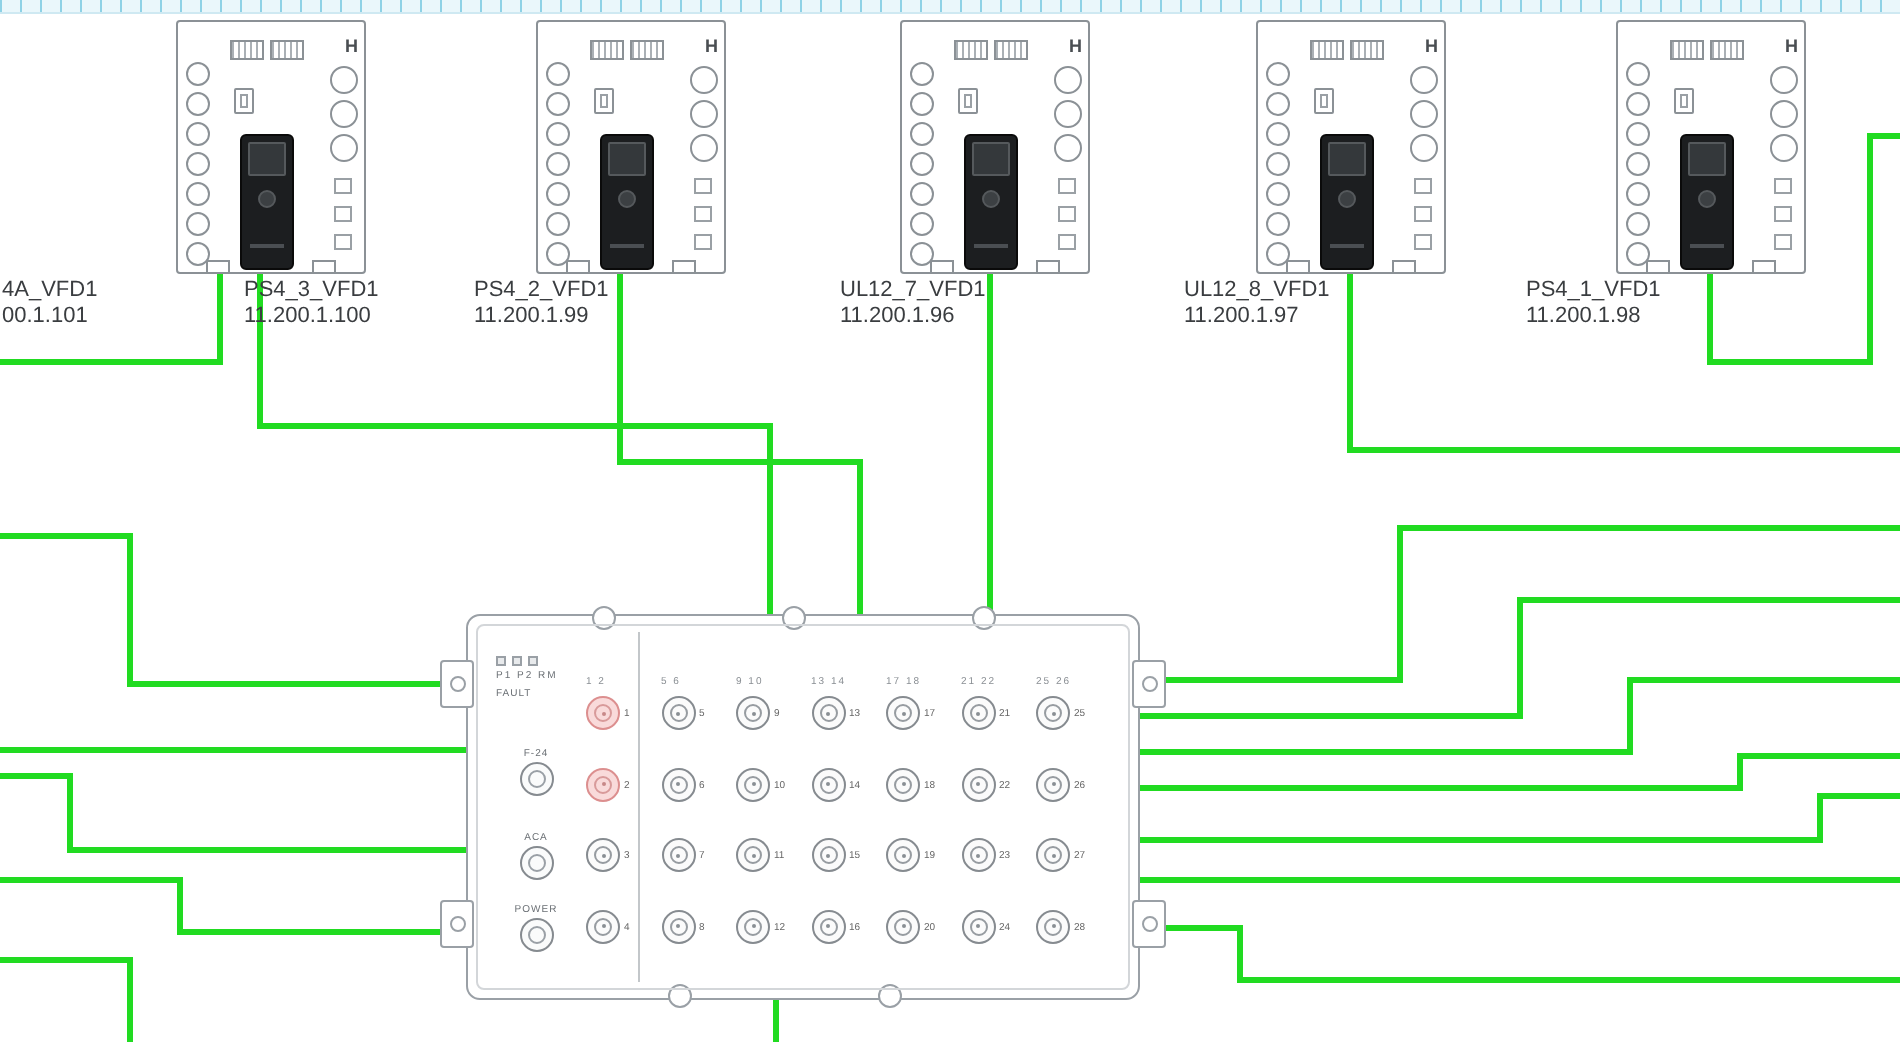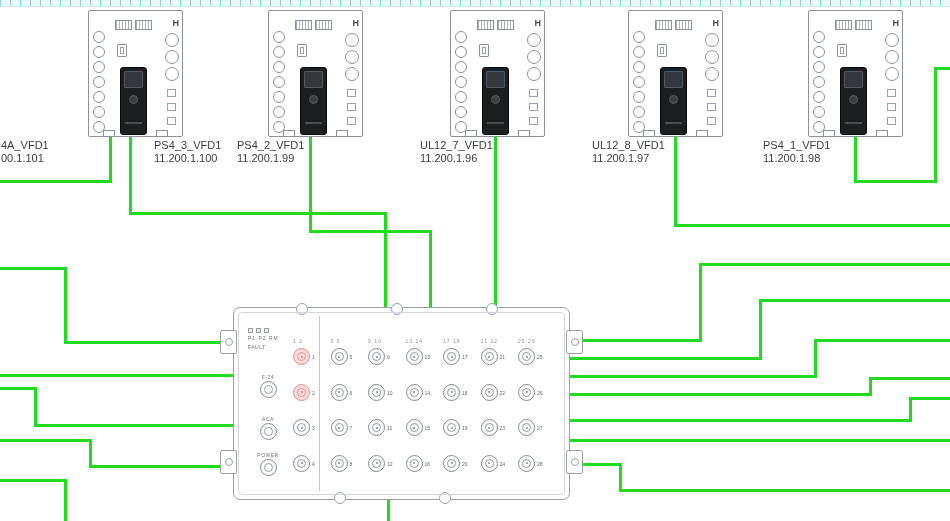--- a/index.html
+++ b/index.html
@@ -123,21 +123,21 @@
       <span class="dev-glyph">H</span>
       <span class="usb"></span>
       <div class="module">
         <div class="screen"></div>
         <div class="mod-dot"></div>
         <div class="mod-line"></div>
       </div>
       <span class="foot fl"></span>
       <span class="foot fr"></span>
     </div>
-    <div class="dev-label" style="left: 154px;">
+    <div class="dev-label" style="left: 122px;">
       <div class="dn">PS4_3_VFD1</div>
       <div class="di">11.200.1.100</div>
     </div>
 
     <div class="device" style="left: 268px;">
       <span class="lc" style="top:20px"></span>
       <span class="lc" style="top:35px"></span>
       <span class="lc" style="top:50px"></span>
       <span class="lc" style="top:65px"></span>
       <span class="lc" style="top:80px"></span>

